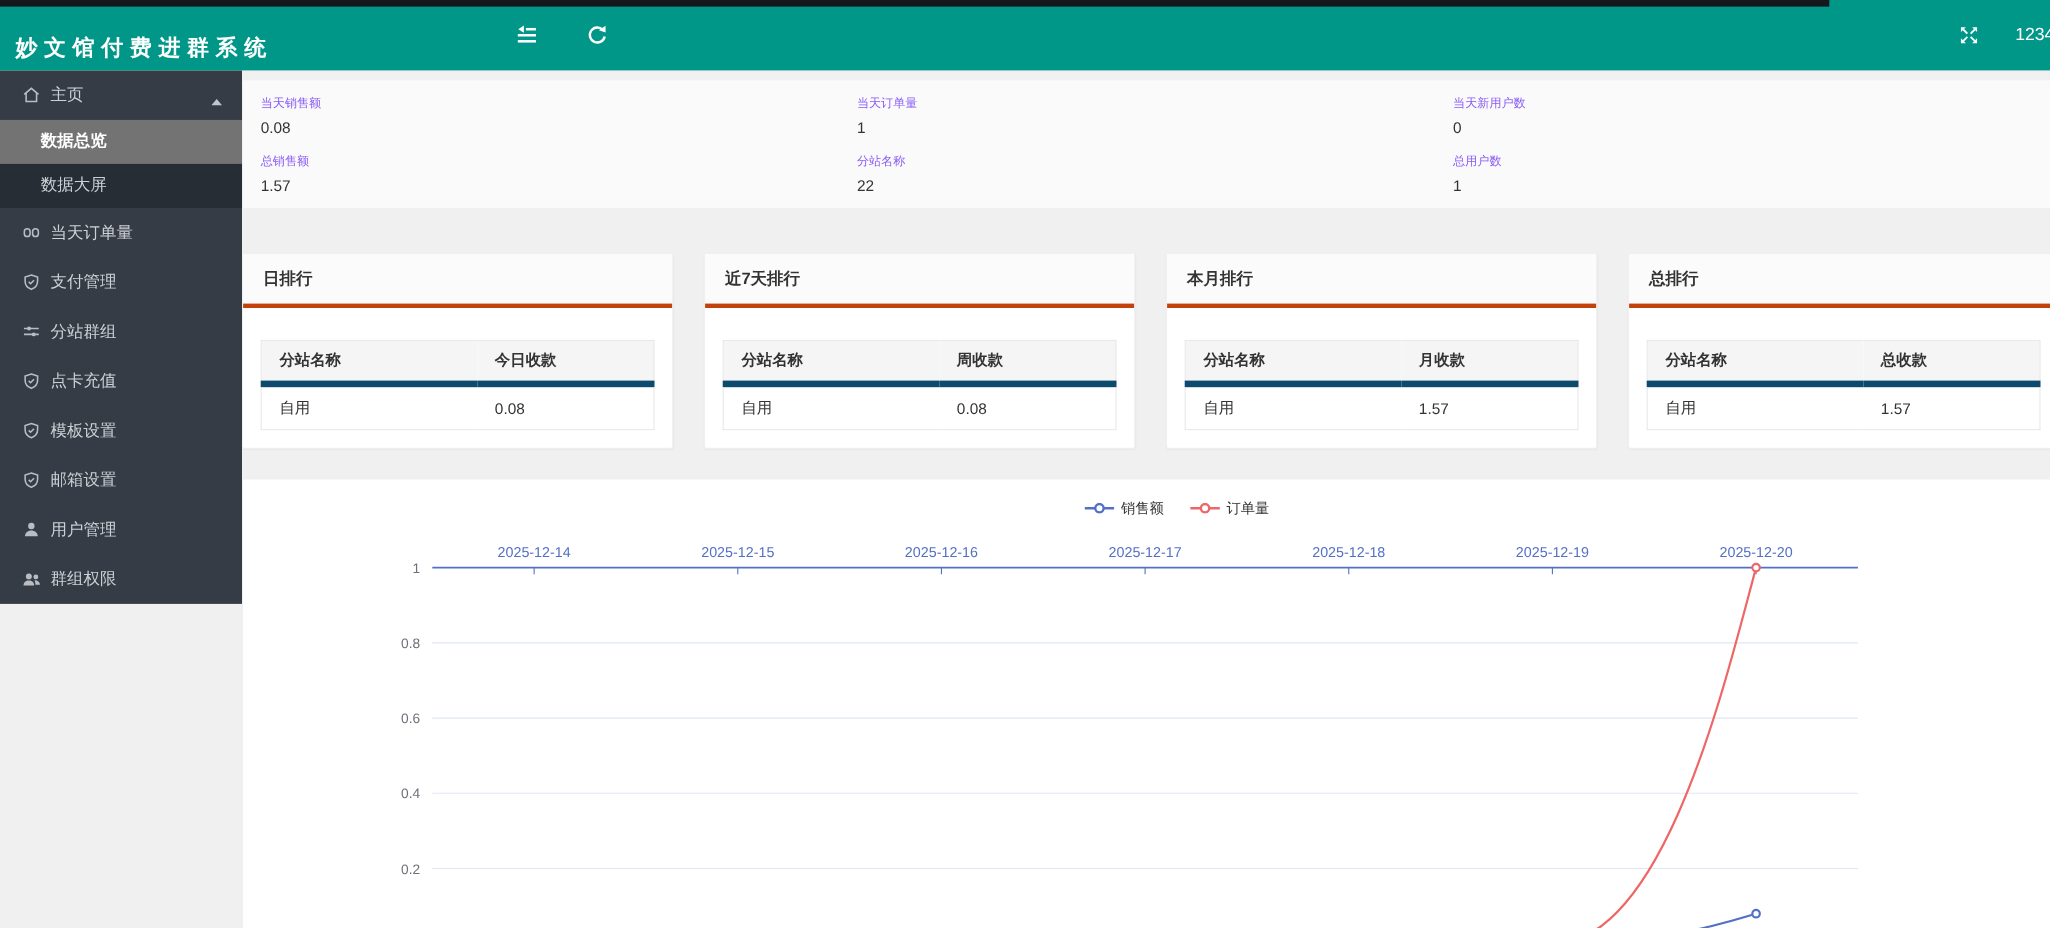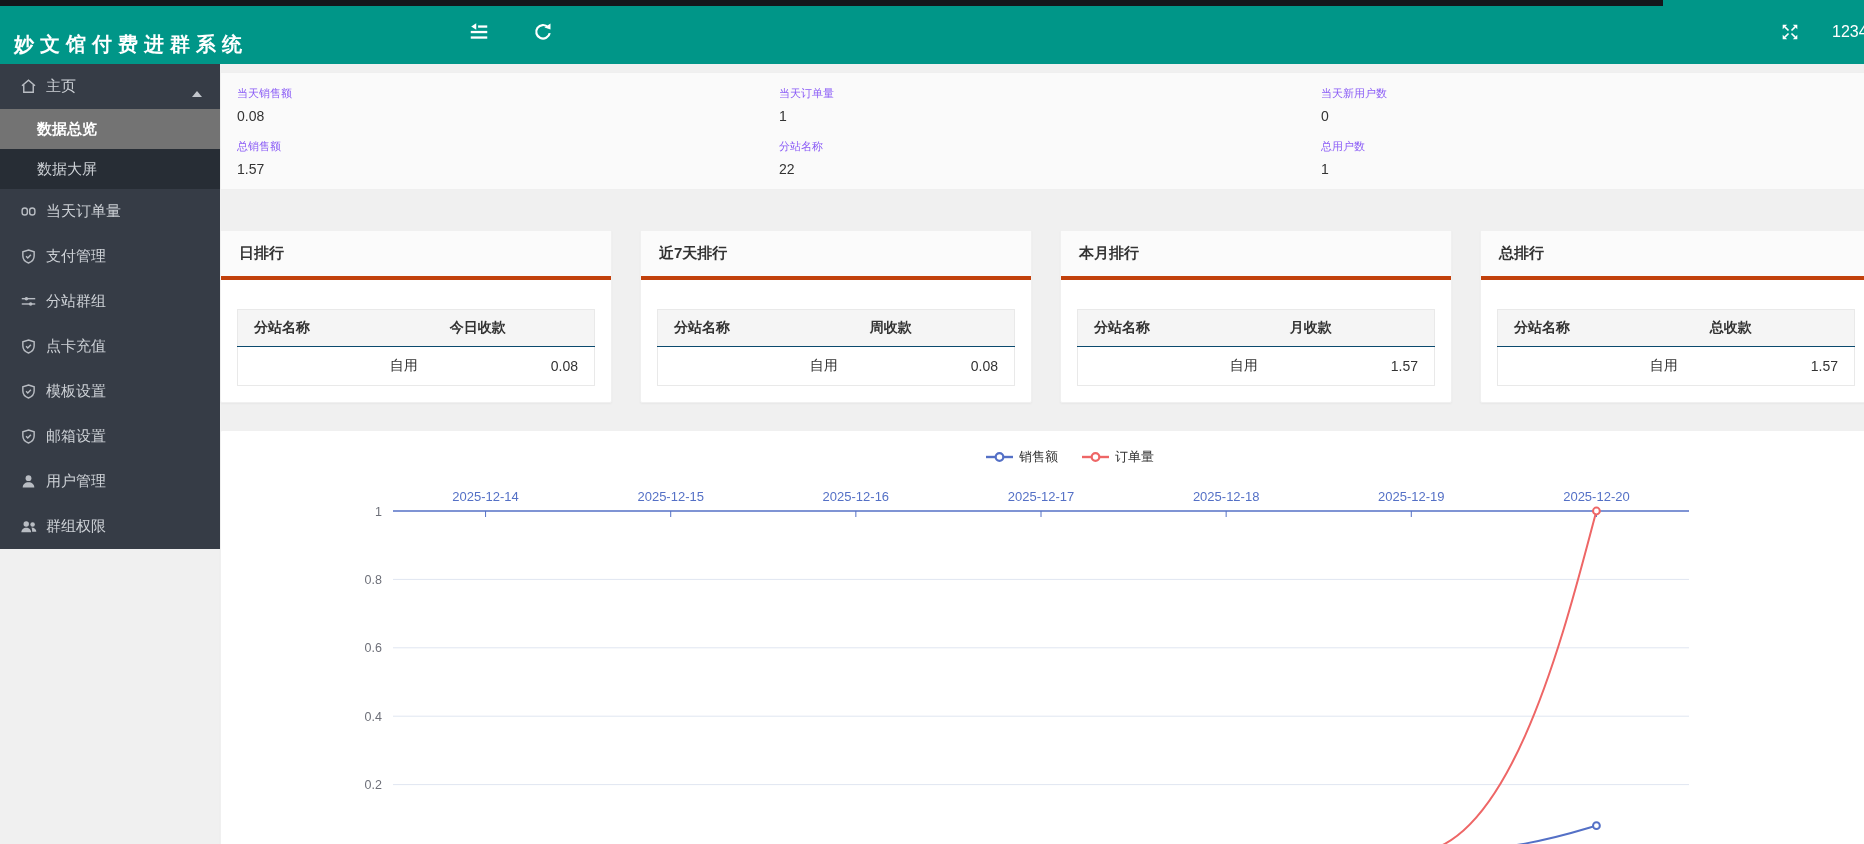--- a/index.html
+++ b/index.html
@@ -35,21 +35,21 @@
   .stat-label{font-size:11px;color:#8b5cf6;}
   .stat-value{font-size:14px;color:#333;margin-top:7px;}
   .rank-row{margin-top:40px;display:flex;gap:28px;}
   .card{width:390px;flex:none;background:#fff;border:1px solid #f0f0f0;border-radius:2px;
     box-shadow:0 1px 2px rgba(0,0,0,0.04);}
   .card-hd{padding:13px 18px;font-size:15px;font-weight:bold;color:#333;
     border-bottom:4px solid #c2410c;background:#fbfbfb;}
   .card-bd{padding:16px;}
   table.rank{width:100%;border-collapse:collapse;border:1px solid #e9e9e9;font-size:14px;color:#333;margin-top:13px;}
   table.rank th{background:#f5f5f5;text-align:left;font-weight:bold;padding:9px 16px;}
-  table.rank td{background:#fff;padding:10px 16px;border-top:1px solid #0c4a6e;text-align:right;}
+  table.rank td{background:#fff;padding:10px 16px;border-top:6px solid #0c4a6e;}
   table.rank .c1{width:55%;}
   
   .chart-card{margin-top:27px;width:1700px;height:500px;box-sizing:border-box;background:#fff;
     border:1px solid #f0f0f0;border-radius:2px;box-shadow:0 1px 2px rgba(0,0,0,0.04);}
   .legend{padding-top:16px;height:20px;display:flex;justify-content:center;align-items:center;gap:24px;}
   .legend-item{display:flex;align-items:center;gap:6px;font-size:13px;color:#333;cursor:pointer;}
   .chart-wrap{margin-top:6px;}
 </style>
 </head>
 <body>

